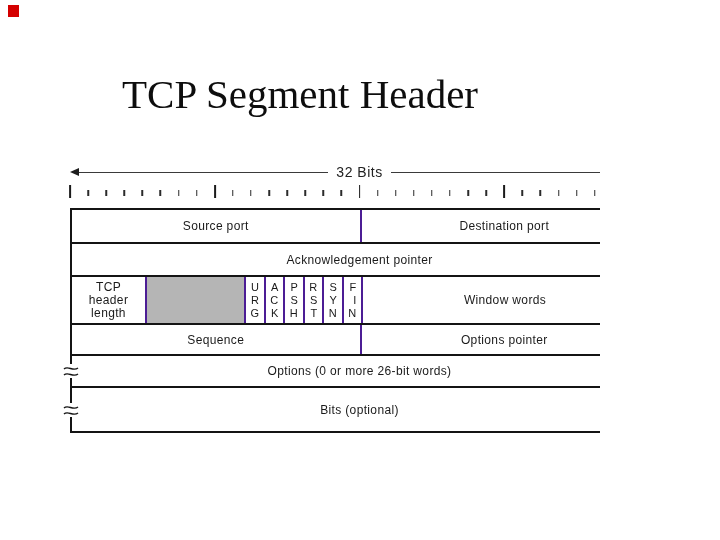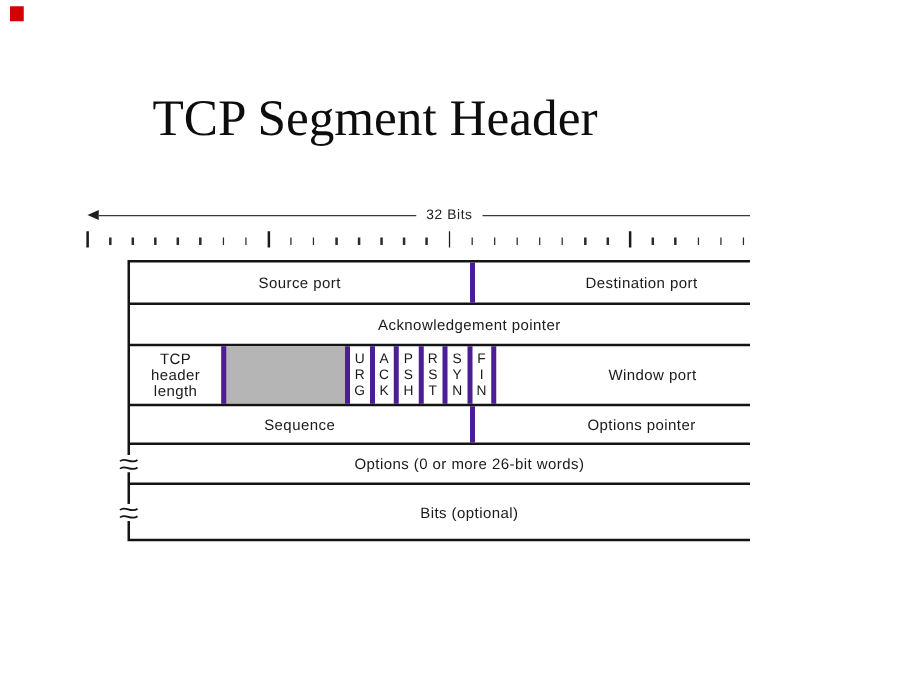--- a/index.html
+++ b/index.html
@@ -10,37 +10,37 @@
          font-family:"Liberation Serif","DejaVu Serif",serif;font-size:41px;
          font-weight:400;color:#0d0d0d;letter-spacing:0;}
   .diagram{position:absolute;left:70px;top:165px;width:579px;}
 
   
   .arrow-row{display:flex;align-items:center;height:14px;}
   .arrow-line{flex:1;height:0;border-top:1.5px solid #3a3a3a;}
   .arrowhead{width:0;height:0;border-top:4.5px solid transparent;border-bottom:4.5px solid transparent;flex:0 0 auto;}
   .arrowhead.left{border-right:9px solid #1d1d1d;}
   .arrowhead.right{border-left:9px solid #1d1d1d;}
-  .bits-label{font-size:11px;letter-spacing:.5px;color:#222;padding:0 8px;white-space:nowrap;}
+  .bits-label{font-size:14px;letter-spacing:.5px;color:#222;padding:0 8px;white-space:nowrap;}
 
   
   .ruler{position:relative;height:13px;margin-top:6px;}
   .tick{position:absolute;bottom:2px;width:1.5px;height:6px;background:#2b2b2b;transform:translateX(-50%);}
   .tick.major{bottom:0;height:13px;width:1.8px;background:#1b1b1b;}
 
   
-  .table{margin-top:10px;border:2px solid #141414;background:#fff;margin-left:32px;}
+  .table{margin-top:10px;border:2px solid #141414;background:#fff;}
   .row{display:flex;border-top:2px solid #141414;position:relative;}
   .row.first{border-top:none;}
   .cell{display:flex;align-items:center;justify-content:center;text-align:center;
         font-size:12px;line-height:14px;letter-spacing:.35px;color:#1a1a1a;
         box-sizing:border-box;white-space:pre-line;}
   .grow{flex:1;}
   .half{width:50%;}
-  .bl{border-left:4px solid #4c1d95;}
+  .bl{border-left:2px solid #4c1d95;text-align:right;}
   .h32{height:32px}.h31{height:31px}.h46{height:46px}.h29{height:29px}.h30{height:30px}.h43{height:43px}
   .thl{width:73px;font-size:12px;line-height:13px;}
   .reserved{width:99px;}
   .flags-group{display:flex;box-sizing:border-box;}
   .flag{width:19.5px;font-size:11px;line-height:13px;letter-spacing:0;}
 
   
   .break{position:absolute;top:50%;margin-top:-7px;}
   .break.left{left:-10px;}
   .break.right{right:-10px;}
@@ -128,21 +128,21 @@
             <div class="cell flag bl">R
 S
 T</div>
             <div class="cell flag bl">S
 Y
 N</div>
             <div class="cell flag bl">F
 I
 N</div>
           </div>
-        <div class="cell grow bl">Window port</div>
+        <div class="cell grow bl">Window words</div>
       </div>
 
       <div class="row h29">
         <div class="cell half">Sequence</div>
         <div class="cell grow bl">Options pointer</div>
       </div>
 
       <div class="row h30">
         <svg class="break left" width="18" height="14" viewBox="0 0 18 14">
           <rect x="0" y="0" width="18" height="14" fill="#ffffff"></rect>

